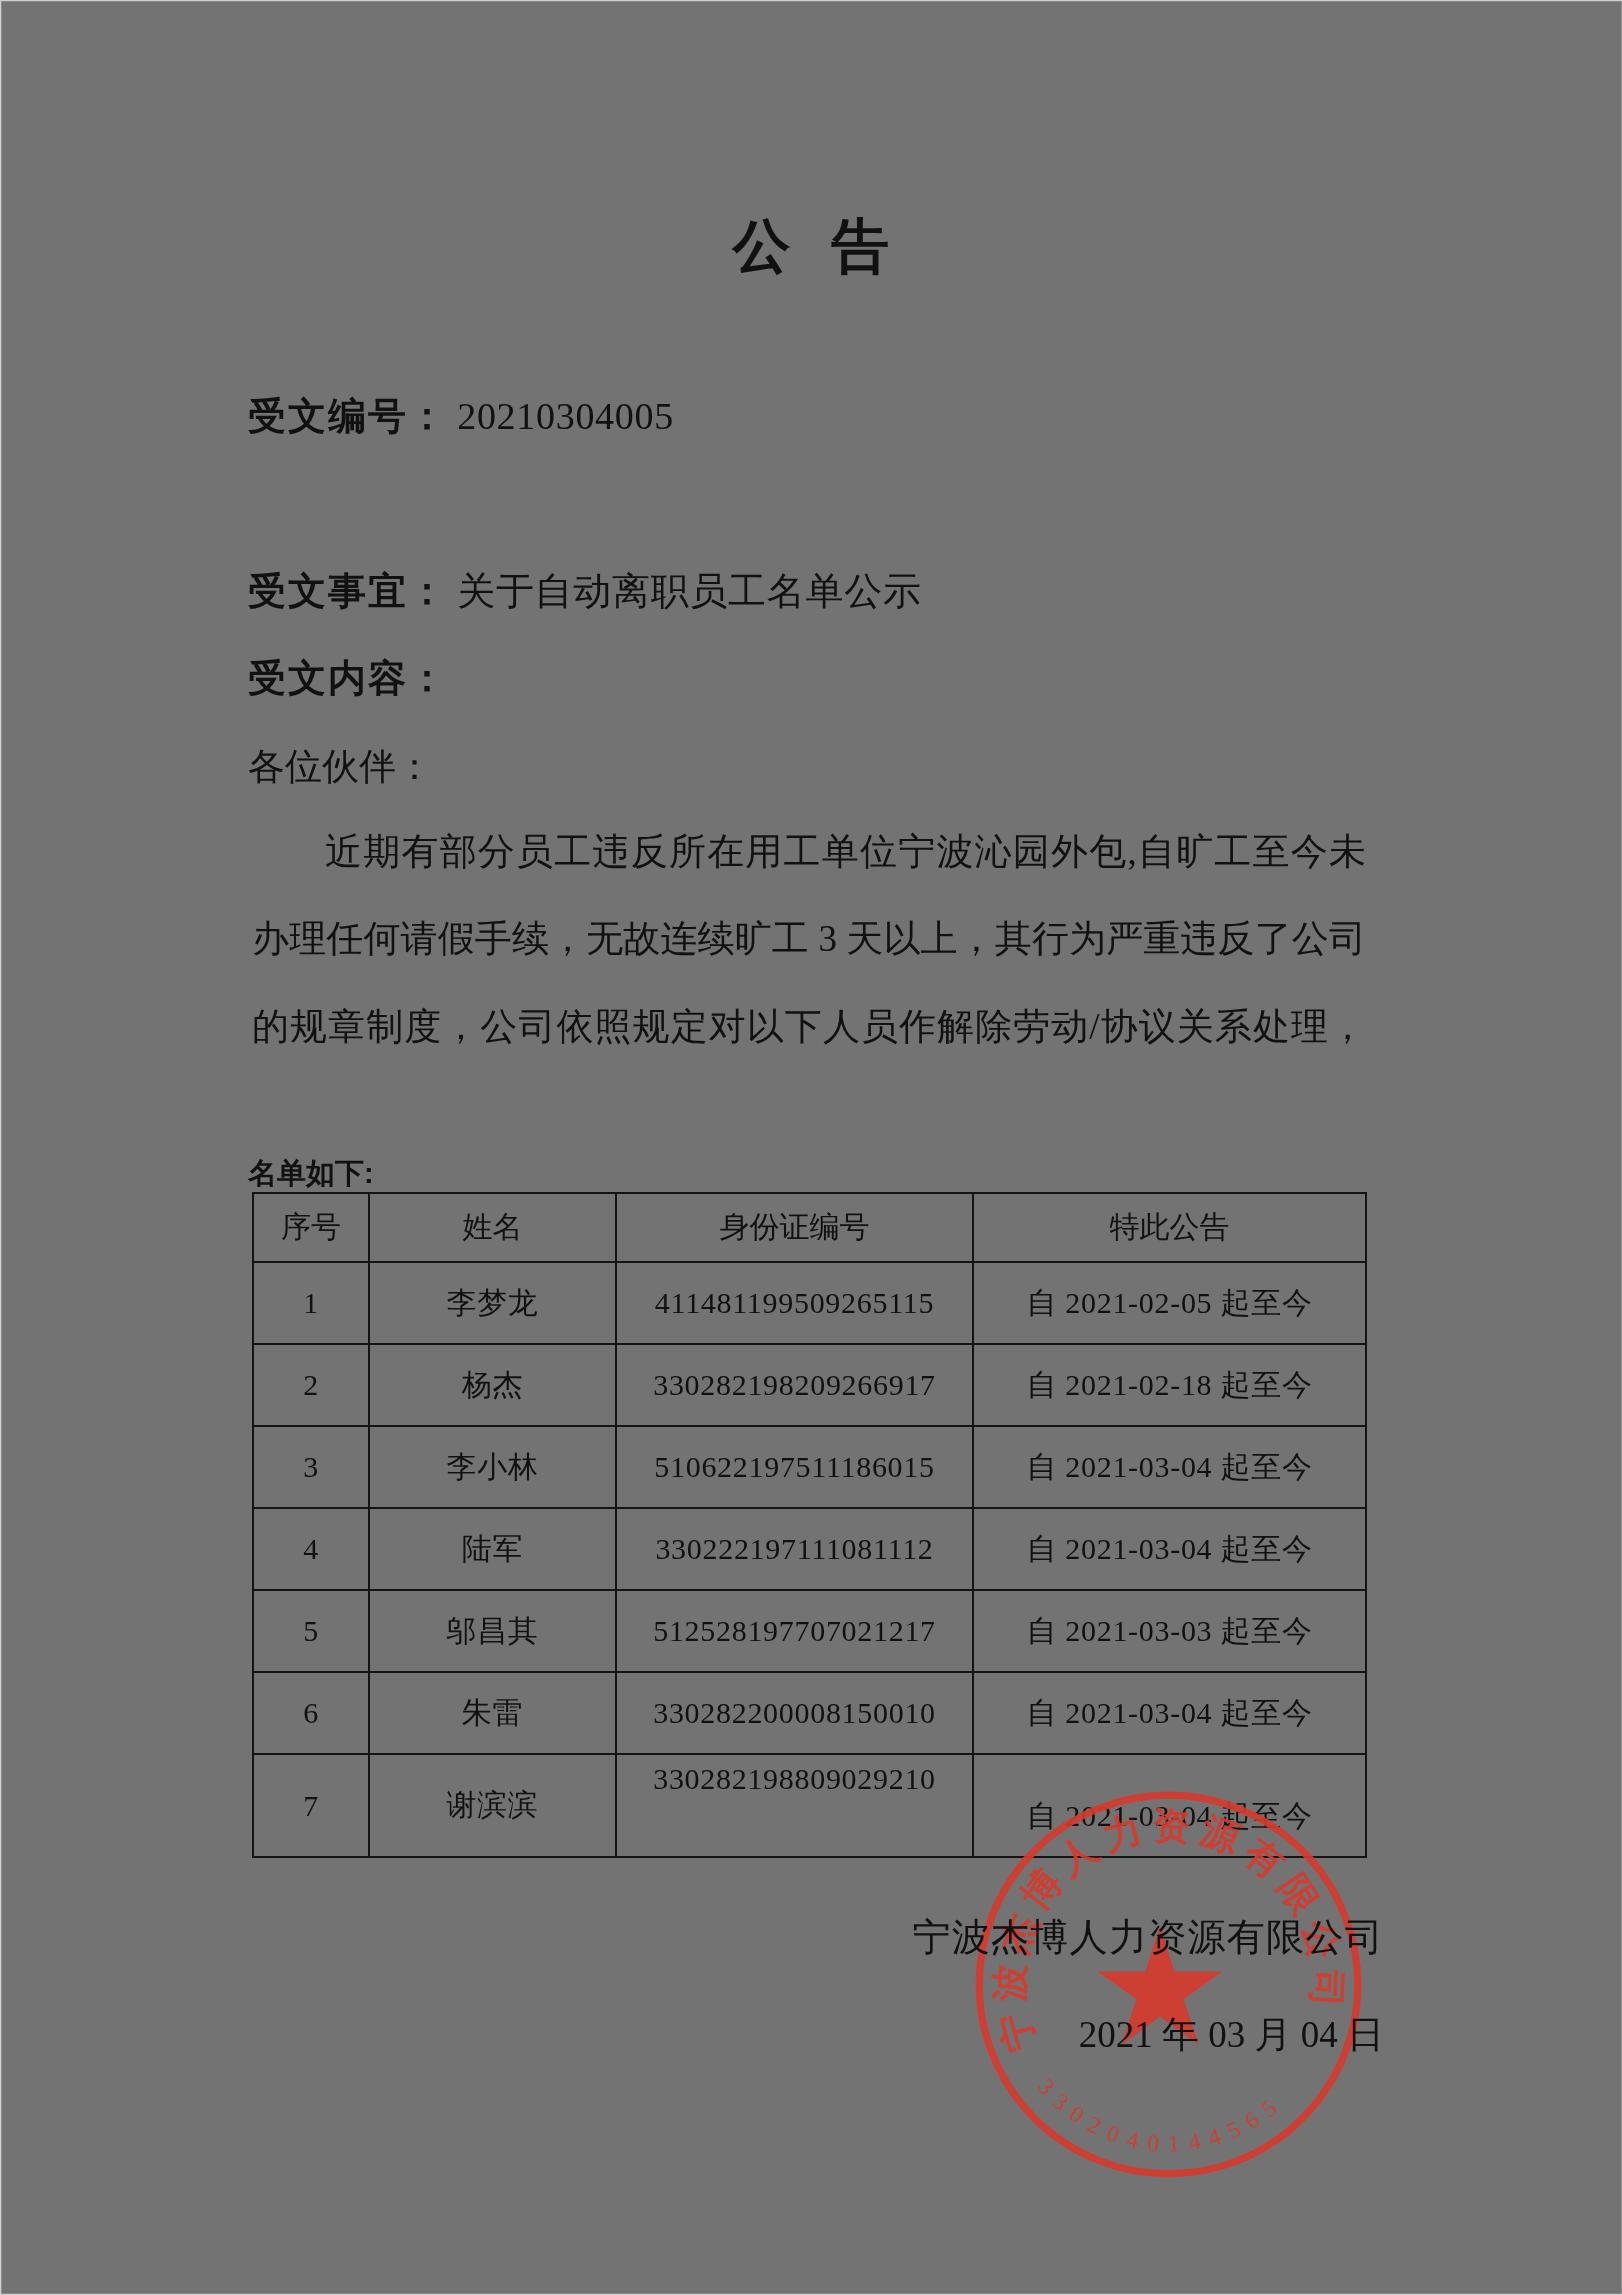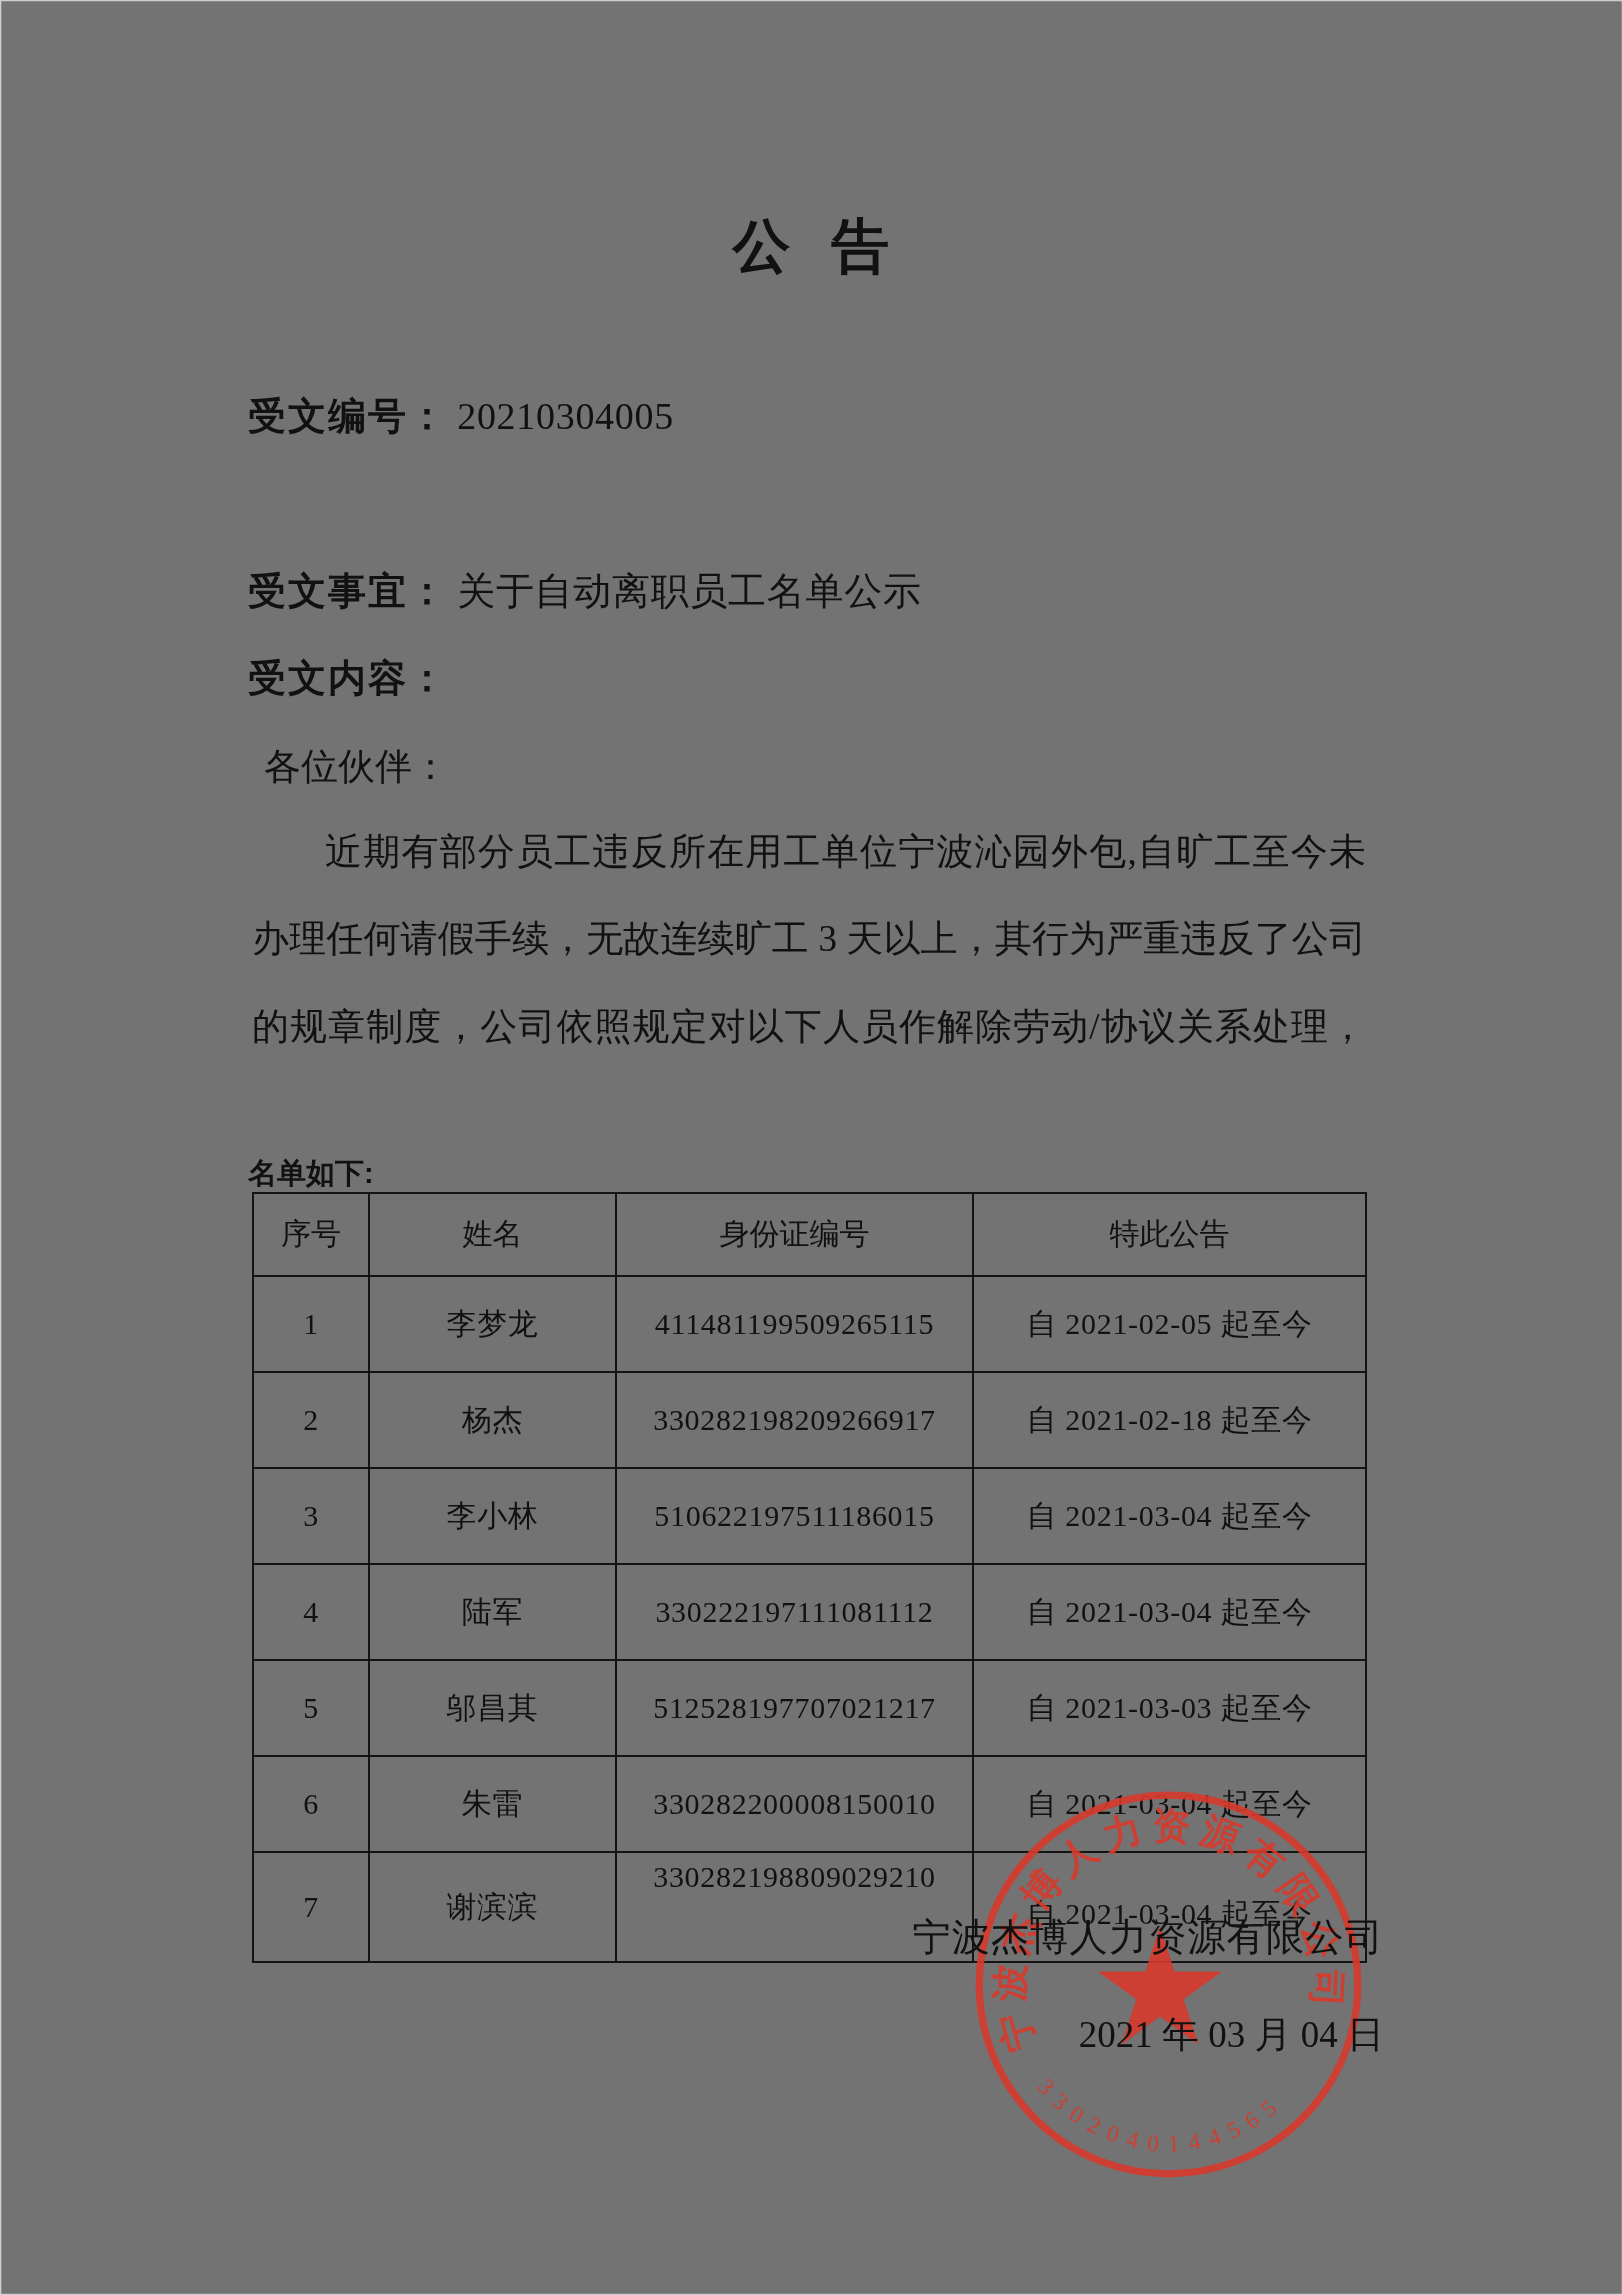--- a/index.html
+++ b/index.html
@@ -2,27 +2,27 @@
 <html style="font-size:10.5px"><head>
 <meta charset="utf-8">
 <style>
   html,body{margin:0;padding:0;background:#ffffff;}
   body{width:1623px;height:2295px;position:relative;font-family:"Liberation Serif","DejaVu Serif",serif;color:#111;}
   .page{position:absolute;left:0;top:0;width:1623px;height:2295px;background:#737373;box-shadow:inset 0 0 0 1.3px #cfcfcf;overflow:hidden;}
   .title{position:absolute;left:0;top:208px;width:1623px;text-align:center;font-size:58px;font-weight:700;word-spacing:23.6px;letter-spacing:1.3px;}
   .field-line{position:absolute;left:248px;font-size:38px;white-space:nowrap;}
   .field-label{font-weight:700;letter-spacing:2px;}
   .field-value{margin-left:9.2px;letter-spacing:0.7px;}
-  .salutation{position:absolute;left:248px;top:742px;font-size:37px;margin-left:16px;}
+  .salutation{position:absolute;left:248px;top:742px;font-size:37px;}
   .body-line{position:absolute;left:252px;width:1114px;font-size:37px;line-height:1.2;white-space:normal;}
   .jl{text-align:justify;text-align-last:justify;text-justify:inter-character;}
   .indent{text-indent:73px;}
   .list-intro{position:absolute;left:248px;top:1154px;font-size:29px;font-weight:700;font-family:"Liberation Sans","DejaVu Sans",sans-serif;}
   table.roster{position:absolute;left:252px;top:1192px;width:1114px;border-collapse:collapse;table-layout:fixed;z-index:1;}
-  table.roster th,table.roster td{border-left:2px solid #141414;border-right:2px solid #141414;border-top:2.6px solid #141414;border-bottom:2.6px solid #141414;text-align:center;vertical-align:middle;font-weight:400;padding:8px;font-size:30px;}
+  table.roster th,table.roster td{border-left:2px solid #141414;border-right:2px solid #141414;border-top:2.6px solid #141414;border-bottom:2.6px solid #141414;text-align:center;vertical-align:middle;font-weight:400;padding:1px;font-size:30px;}
   table.roster th{height:65px;}
   table.roster td{height:78px;letter-spacing:0.7px;}
   tr.r7 td.c3{vertical-align:top;padding-top:6.5px;margin-left:35px;}
   tr.r7 td.c4{padding-top:22px;}
   .seal{position:absolute;left:972px;top:1788px;z-index:3;opacity:0.9;}
   .sig-company{position:absolute;right:239px;top:1912px;font-size:38px;white-space:nowrap;z-index:4;letter-spacing:1.3px;}
   .sig-date{position:absolute;right:239px;top:2010px;font-size:37px;white-space:nowrap;z-index:4;}
   .footer{position:absolute;left:0;top:2111px;width:1623px;text-align:center;font-size:26px;z-index:0;}
 </style>
 </head>

